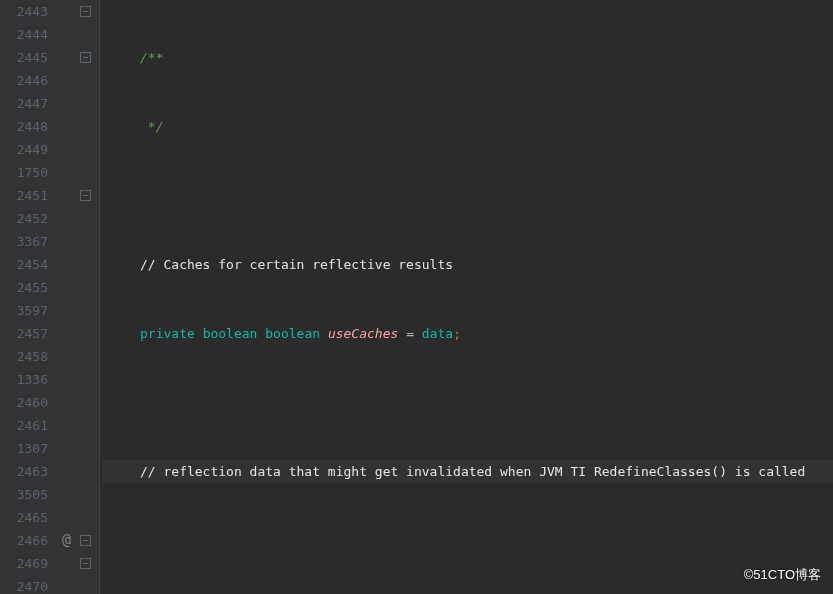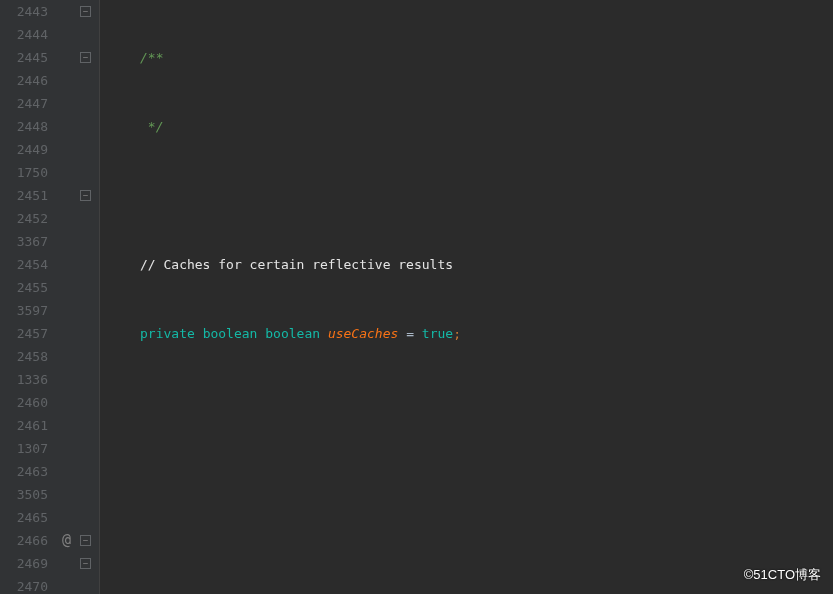--- a/index.html
+++ b/index.html
@@ -69,21 +69,21 @@
     .line {
       height: 23px;
       padding-left: 8px;
     }
     .line.highlighted {
       background: #323232;
     }
     .doc-comment { color: #629755; font-style: italic; }
     .comment { color: #e5e5e5; }
     .keyword { color: #14b8a6; }
-    .field { color: #f97316; }
+    .field { color: #fca5a5; }
     .eq { color: #a9b7c6; }
     .semi { color: #cc7832; }
     .watermark {
       position: absolute;
       bottom: 8px;
       right: 12px;
       color: #fff;
       font-size: 13px;
       font-family: sans-serif;
       text-shadow: 0 0 2px #000;
@@ -128,22 +128,23 @@
     <div class="fold-marker" style="top:190px"></div>
     <div class="at-symbol" style="top:529px">@</div>
     <div class="fold-marker" style="top:535px"></div>
     <div class="fold-marker" style="top:558px"></div>
   </div>
   <div class="code">
     <div class="line ind1"><span class="doc-comment">/**</span></div>
     <div class="line ind1"><span class="doc-comment"> */</span></div>
     <div class="line"></div>
     <div class="line ind1"><span class="comment">// Caches for certain reflective results</span></div>
-    <div class="line ind1"><span class="keyword">private</span> <span class="keyword">boolean</span> <span class="keyword">boolean</span> <span class="field" style="font-style:italic">useCaches</span><span class="eq"> = </span><span class="keyword">true</span><span class="semi">;</span></div>
+    <div class="line ind1"><span class="keyword">private</span> <span class="keyword">boolean</span> <span class="keyword">boolean</span> <span class="field" style="font-style:italic">useCaches</span><span class="eq"> = </span><span class="keyword">data</span><span class="semi">;</span></div>
     <div class="line"></div>
+    <div class="line ind1 highlighted"><span class="comment">// reflection data that might get invalidated when JVM TI RedefineClasses() is called</span></div>
     
     
     
     
     
     
     
     
     
     

